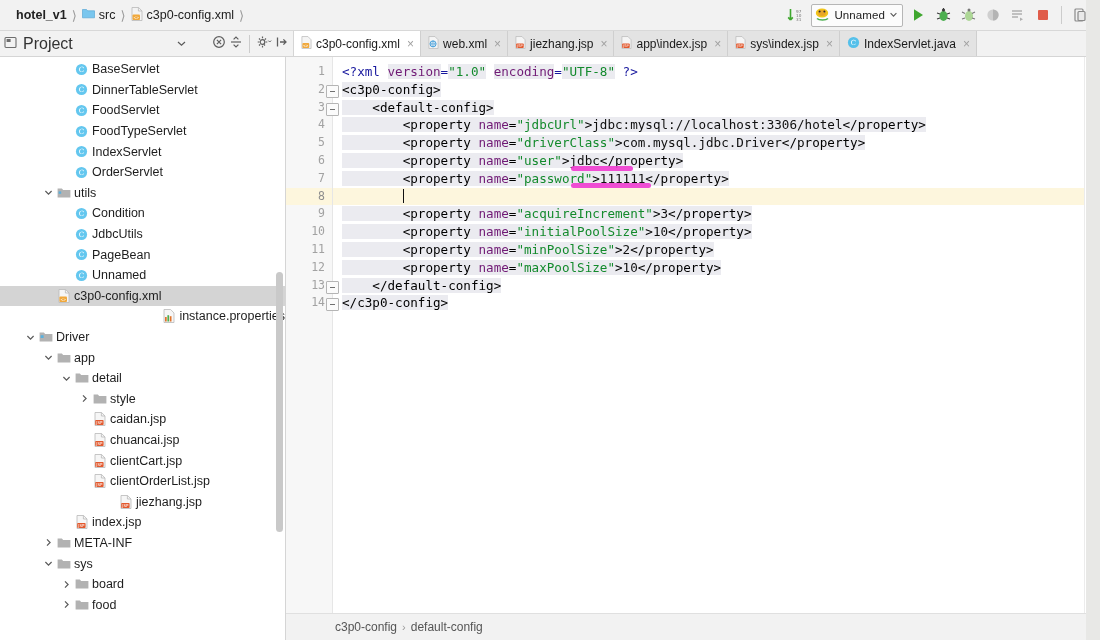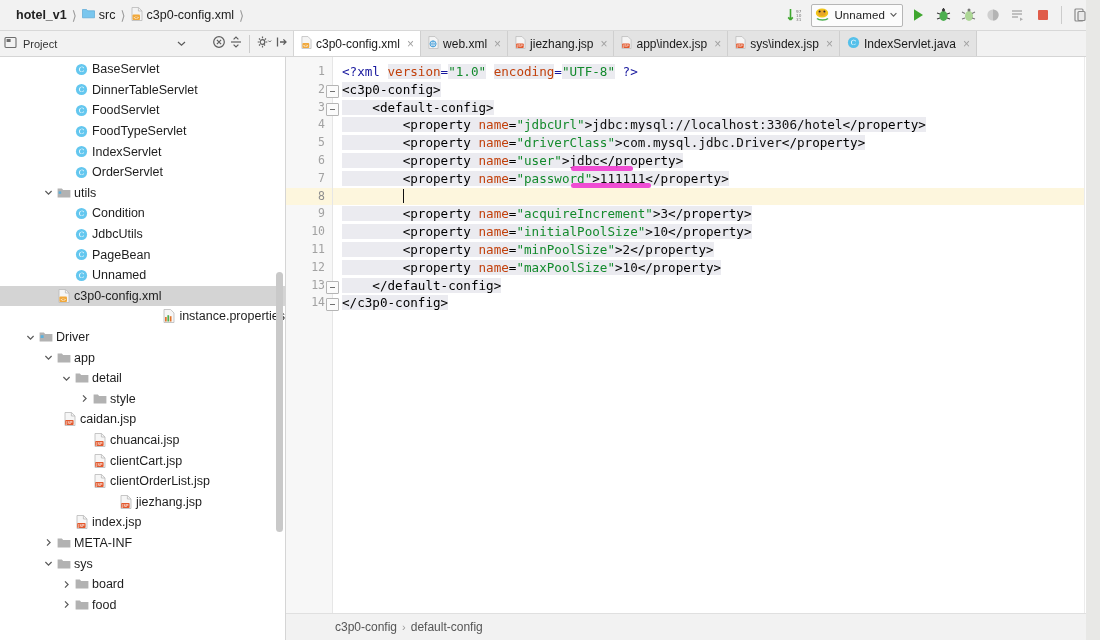--- a/index.html
+++ b/index.html
@@ -24,21 +24,21 @@
   .tb-ico{width:20px;height:20px;display:flex;align-items:center;justify-content:center;}
   .runcfg{display:flex;align-items:center;gap:4px;height:21px;padding:0 4px 0 3px;
     background:#fcfcfc;border:1px solid #b6b6b6;border-radius:2px;font-size:11.5px;color:#222;}
   .runcfg .cap{letter-spacing:.1px;}
   .vdiv{width:1px;height:18px;background:#cccccc;margin:0 3px;}
 
   
   .row2{height:26px;min-height:26px;display:flex;align-items:stretch;background:#f2f2f2;}
   .projhdr{width:285px;min-width:285px;display:flex;align-items:center;
     border-bottom:1px solid #d5d5d5;border-right:1px solid #d5d5d5;background:#f2f2f2;padding:0 4px;}
-  .projhdr .lbl{font-size:11px;color:#333;margin-left:5px;}
+  .projhdr .lbl{font-size:16px;color:#333;margin-left:5px;}
   .projhdr .tools{display:flex;align-items:center;gap:3px;margin-left:auto;}
   .tabs{flex:1;display:flex;align-items:flex-end;border-bottom:1px solid #d5d5d5;overflow:hidden;}
   .tab{display:flex;align-items:center;gap:4px;height:25px;padding:0 6px 0 7px;
     font-size:12px;color:#1a1a1a;background:#e3e3e3;
     border-right:1px solid #cfcfcf;border-top:1px solid #d7d7d7;white-space:nowrap;}
   .tab.active{background:#ffffff;border-bottom:1px solid #ffffff;margin-bottom:-1px;}
   .tab .x{color:#a0a0a0;font-size:12px;margin-left:3px;}
 
   
   .main{flex:1;display:flex;min-height:0;}
@@ -64,21 +64,21 @@
   .gln.cur{background:#fdf6dd;color:#8e8e8e;}
   .fold{position:absolute;right:-7px;top:4px;width:11px;height:11px;
     border:1px solid #b5b5b5;background:#fbfbfb;border-radius:1px;
     display:flex;align-items:center;justify-content:center;}
   .fold:after{content:"";width:5px;height:1px;background:#707070;}
   .code{flex:1;padding-top:6px;position:relative;overflow:hidden;}
   .cl{height:17.8px;line-height:17.8px;white-space:pre;
       font-family:"DejaVu Sans Mono", monospace;font-size:12.6px;padding-left:9px;}
   .cl.cur{background:#fdf6dd;}
   .tk-tag{color:#000000;}
-  .tk-attr{color:#c2410c;}
+  .tk-attr{color:#701a75;}
   .tk-val{color:#138a2c;}
   .tk-txt{color:#0f0f0f;}
   .tk-pi{color:#17179e;}
   .hl{background:#ebebf0;}
   .caret{display:inline-block;width:1px;height:14px;background:#111;vertical-align:-2px;}
 
   .marker{position:absolute;height:5px;background:#ef3fd0;border-radius:3px;opacity:.92;}
 
   .rightgut{width:15px;min-width:15px;background:#ffffff;border-left:1px solid #ececec;position:relative;}
   .rg-thumb{position:absolute;top:2px;right:2px;width:9px;height:14px;background:#e2e2e2;border-radius:2px;}
@@ -510,21 +510,21 @@
                 <path d="M3 1.4L6.1 4.5 3 7.6" stroke="#5a5a5a" stroke-width="1.2" fill="none"></path>
               </svg>
             </span>
             <span class="nicon">
               <svg width="14" height="12" viewBox="0 0 14 12">
                 <path d="M.6 1.6h4.3l1.2 1.3h7.3v7.5H.6z" fill="#b2b2b2"></path>
               </svg>
             </span>
             <span>style</span>
           </div>
-          <div class="node" style="padding-left: 48px;">
+          <div class="node" style="padding-left: 78px;">
             <span class="arrow none"></span>
             <span class="nicon">
               <svg width="12" height="14" viewBox="0 0 12 14">
                 <path d="M1 .5h6.6L11 4v9.5H1z" fill="#f6f6f6" stroke="#b9b9b9" stroke-width=".8"></path>
                 <path d="M7.4 .6V4H11" fill="none" stroke="#b9b9b9" stroke-width=".8"></path>
                 <rect x="1.2" y="8" width="8.4" height="5.1" fill="#e2592e" rx=".8"></rect>
                 <text x="5.4" y="12.1" font-size="4" fill="#fff" text-anchor="middle" font-family="DejaVu Sans, sans-serif">JSP</text>
               </svg>
             </span>
             <span>caidan.jsp</span>

